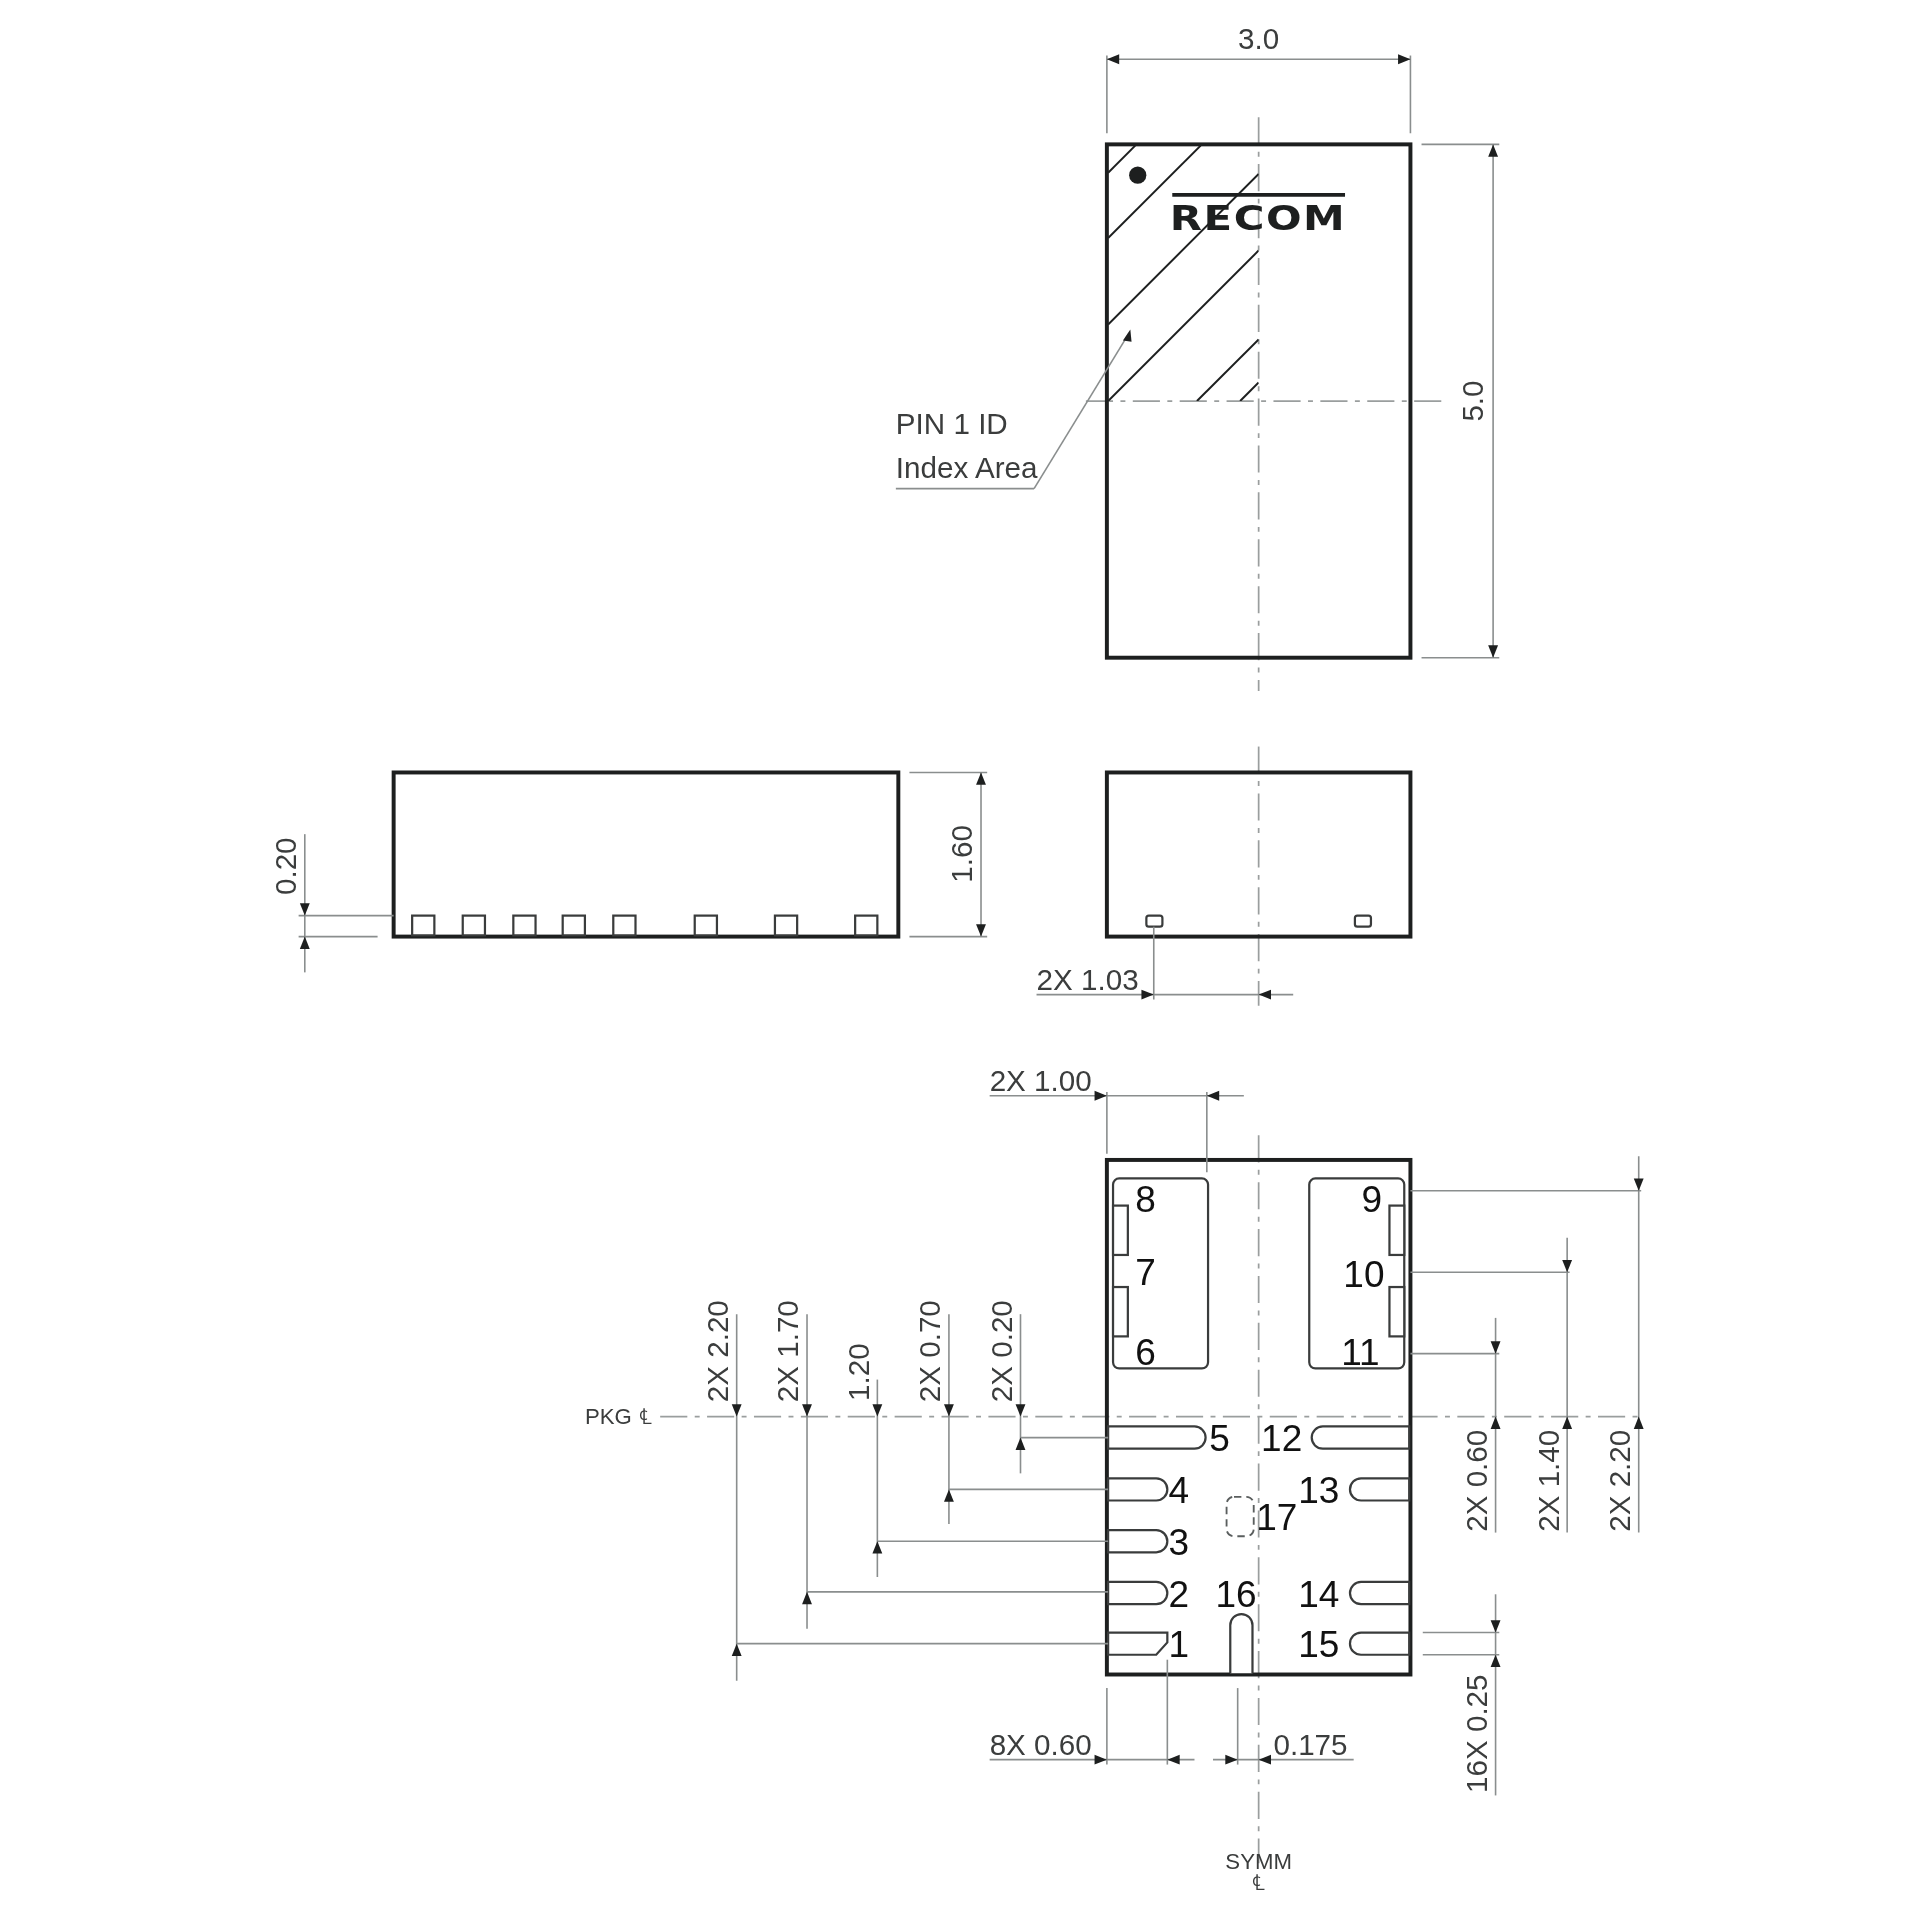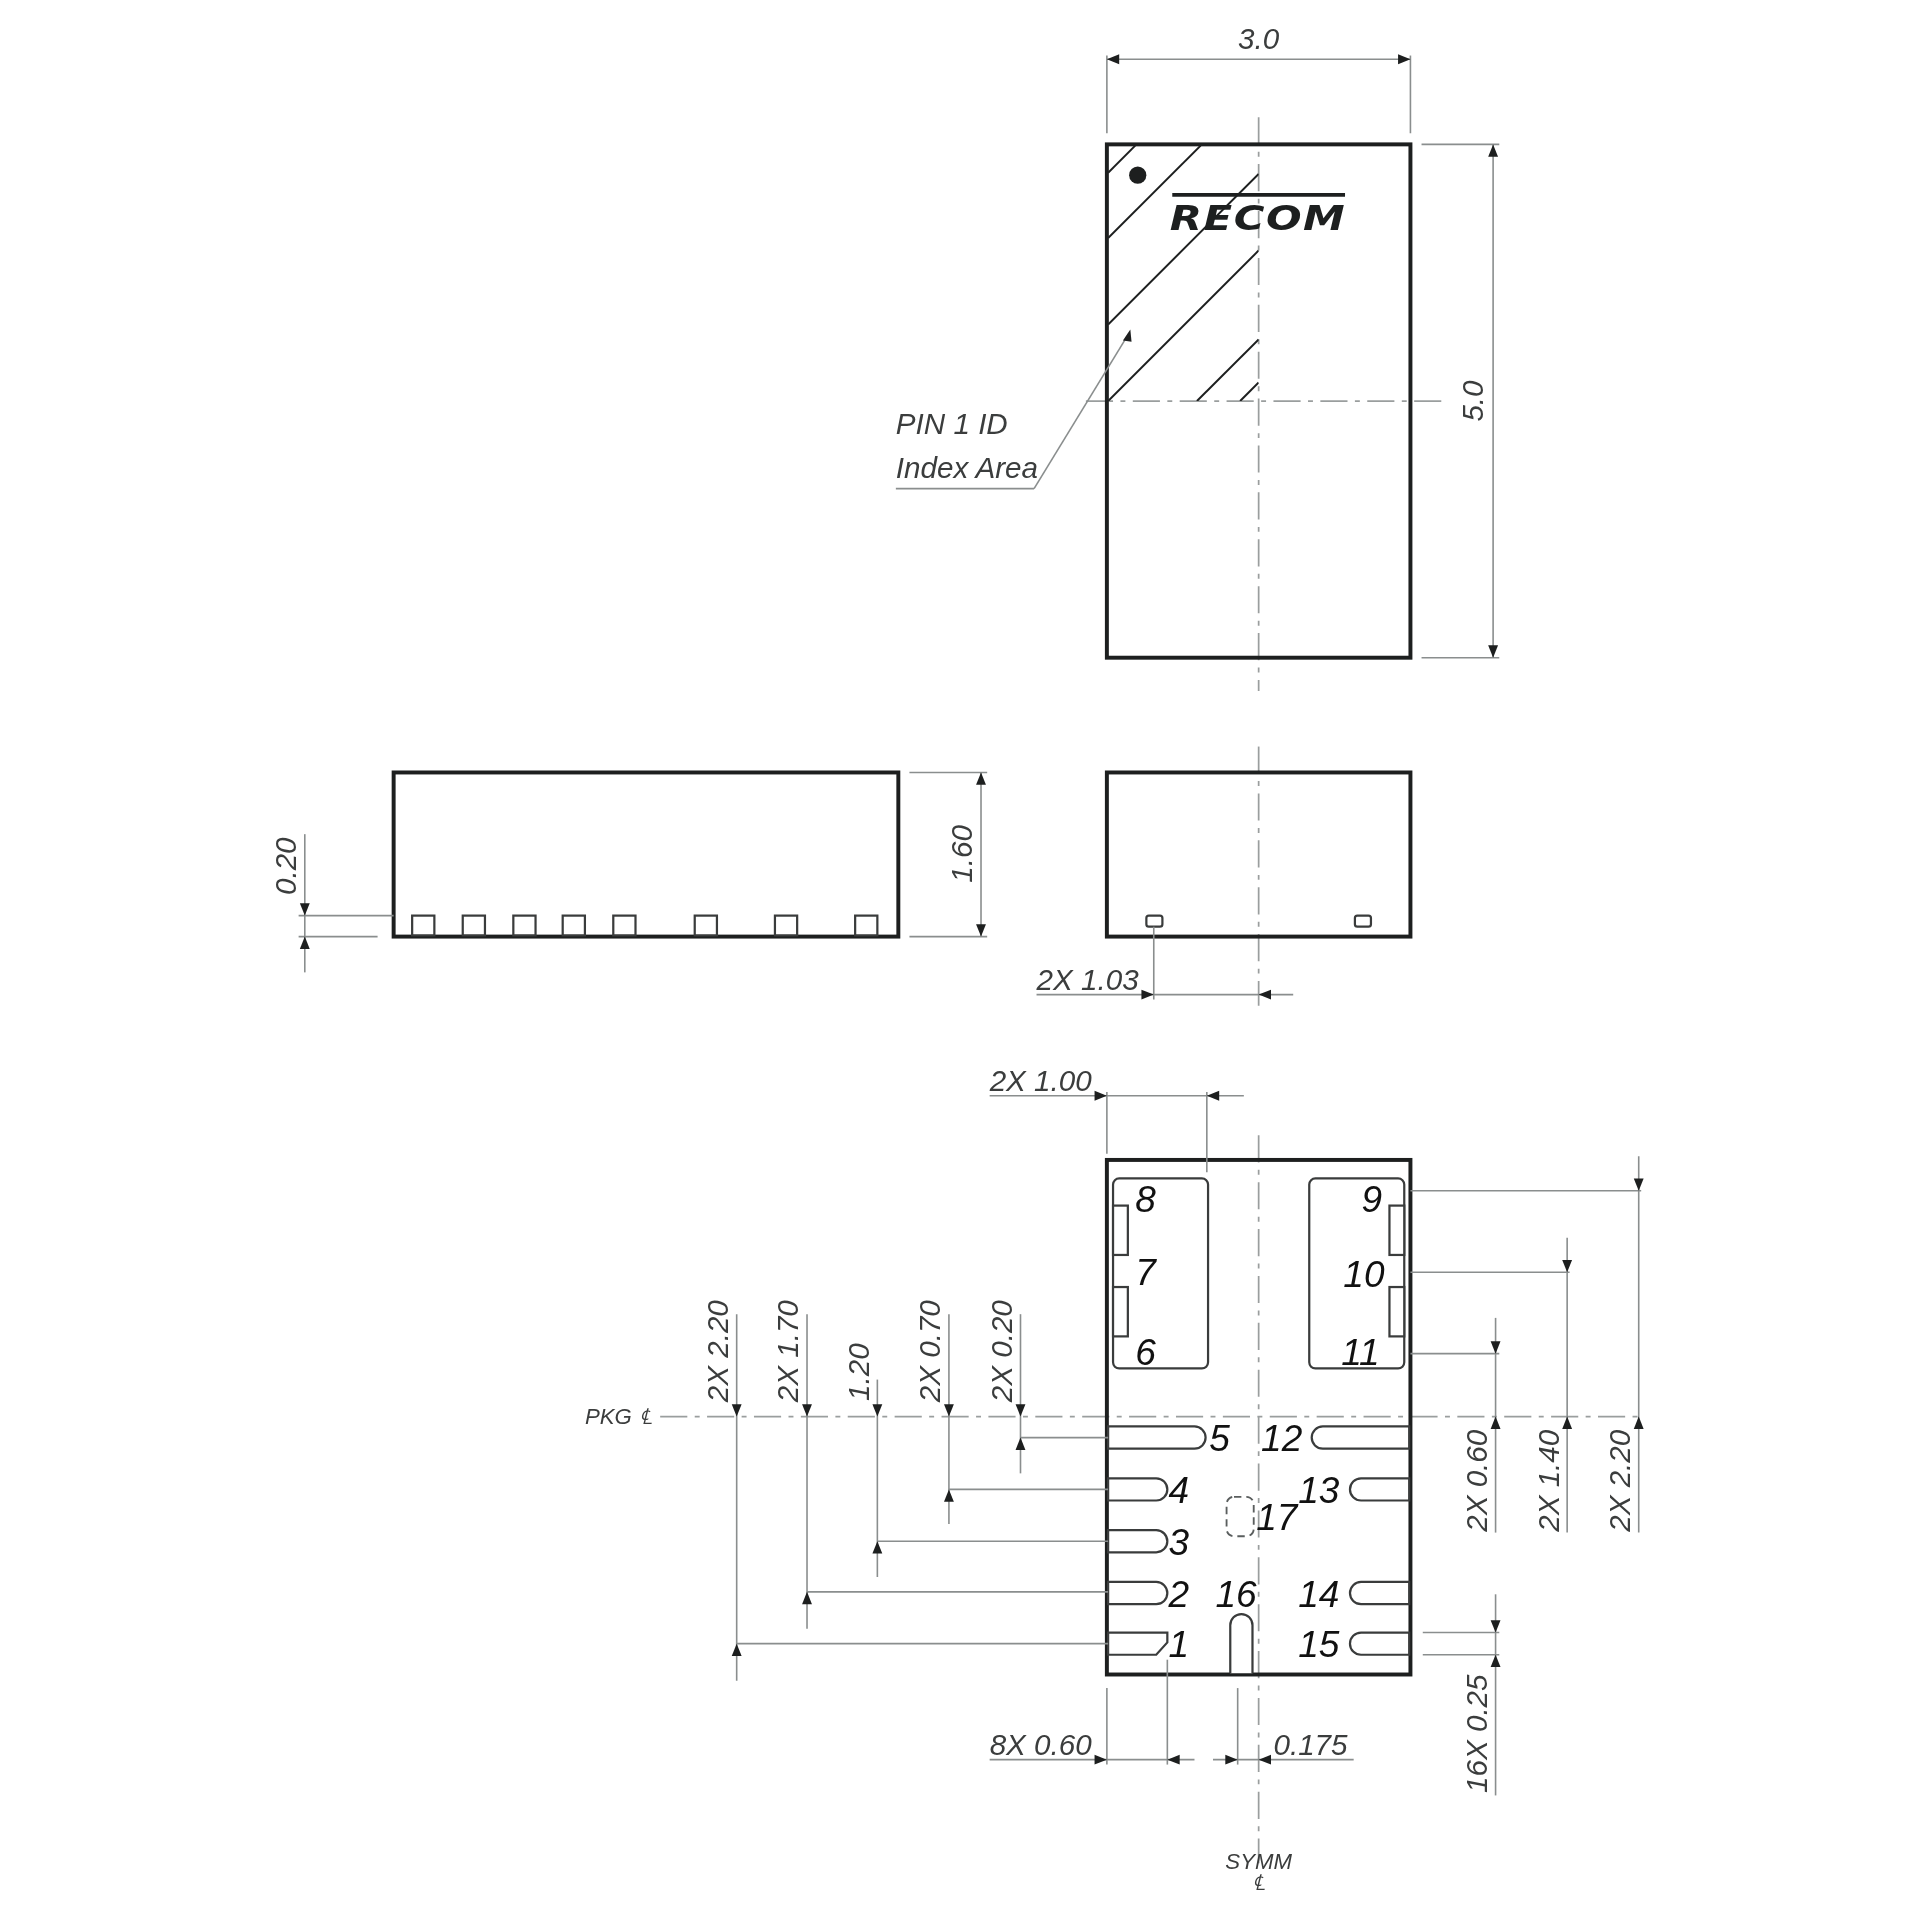--- a/index.html
+++ b/index.html
@@ -1,17 +1,17 @@
 <!DOCTYPE html>
 <html style="font-size:13px"><head>
 <meta charset="utf-8">
 <style>
   html, body { margin: 0; padding: 0; background: #ffffff; }
   body { width: 1925px; height: 1925px; overflow: hidden; }
-  #canvas { position: absolute; left: 0; top: 0; width: 1861px; height: 1925px; font-style: italic; }
+  #canvas { position: absolute; left: 0; top: 0; width: 1861px; height: 1925px; }
   svg { display: block; }
   .body-outline { fill: none; stroke: #1d1f1f; stroke-width: 3.2; }
   .dim { fill: none; stroke: #8a8e8e; stroke-width: 1.3; }
   .center { fill: none; stroke: #9a9e9e; stroke-width: 1.4; stroke-dasharray: 22 6 4 6; }
   .hatch { fill: none; stroke: #1d1f1f; stroke-width: 1.6; }
   .pad { fill: #ffffff; stroke: #3a3c3c; stroke-width: 1.8; }
   .dim-text { font-family: "Liberation Sans", sans-serif; font-size: 24px; fill: #3b3d3d; font-stretch: condensed; }
   .label-text { font-family: "Liberation Sans", sans-serif; font-size: 24px; fill: #3b3d3d; }
   .small-text { font-family: "Liberation Sans", sans-serif; font-size: 18px; fill: #3b3d3d; }
   .pin-text { font-family: "Liberation Sans", sans-serif; font-size: 30px; fill: #111; }

